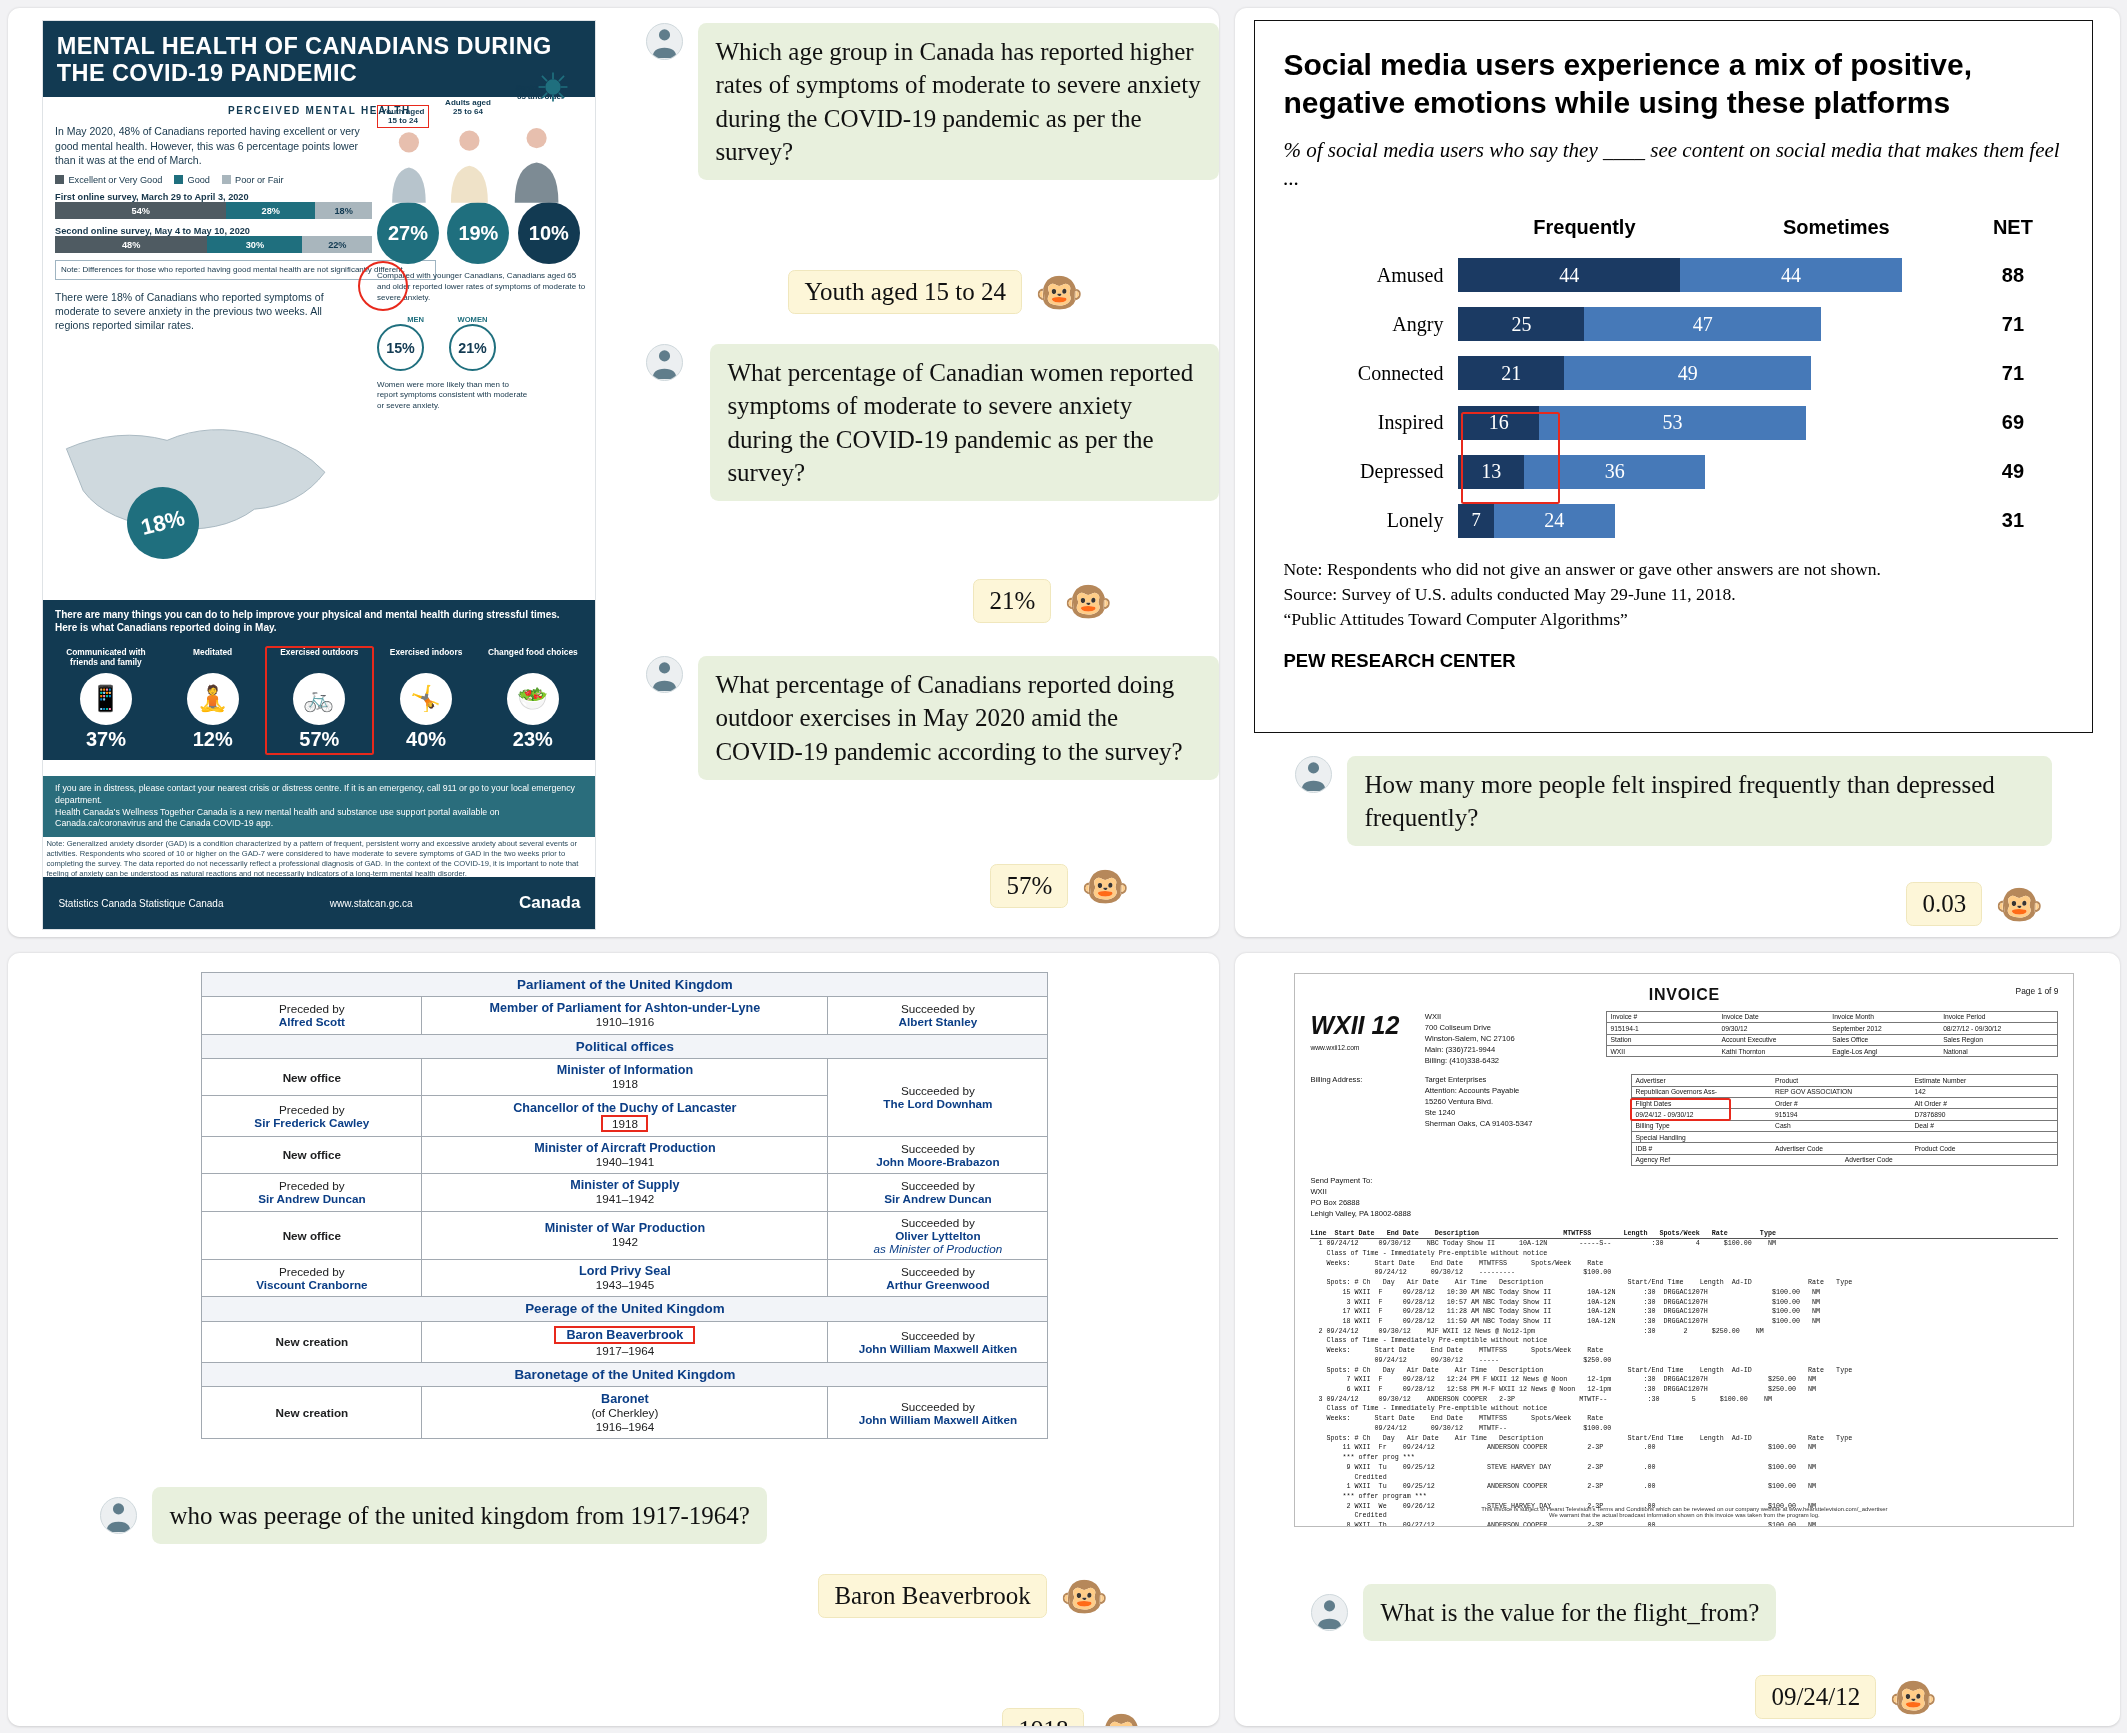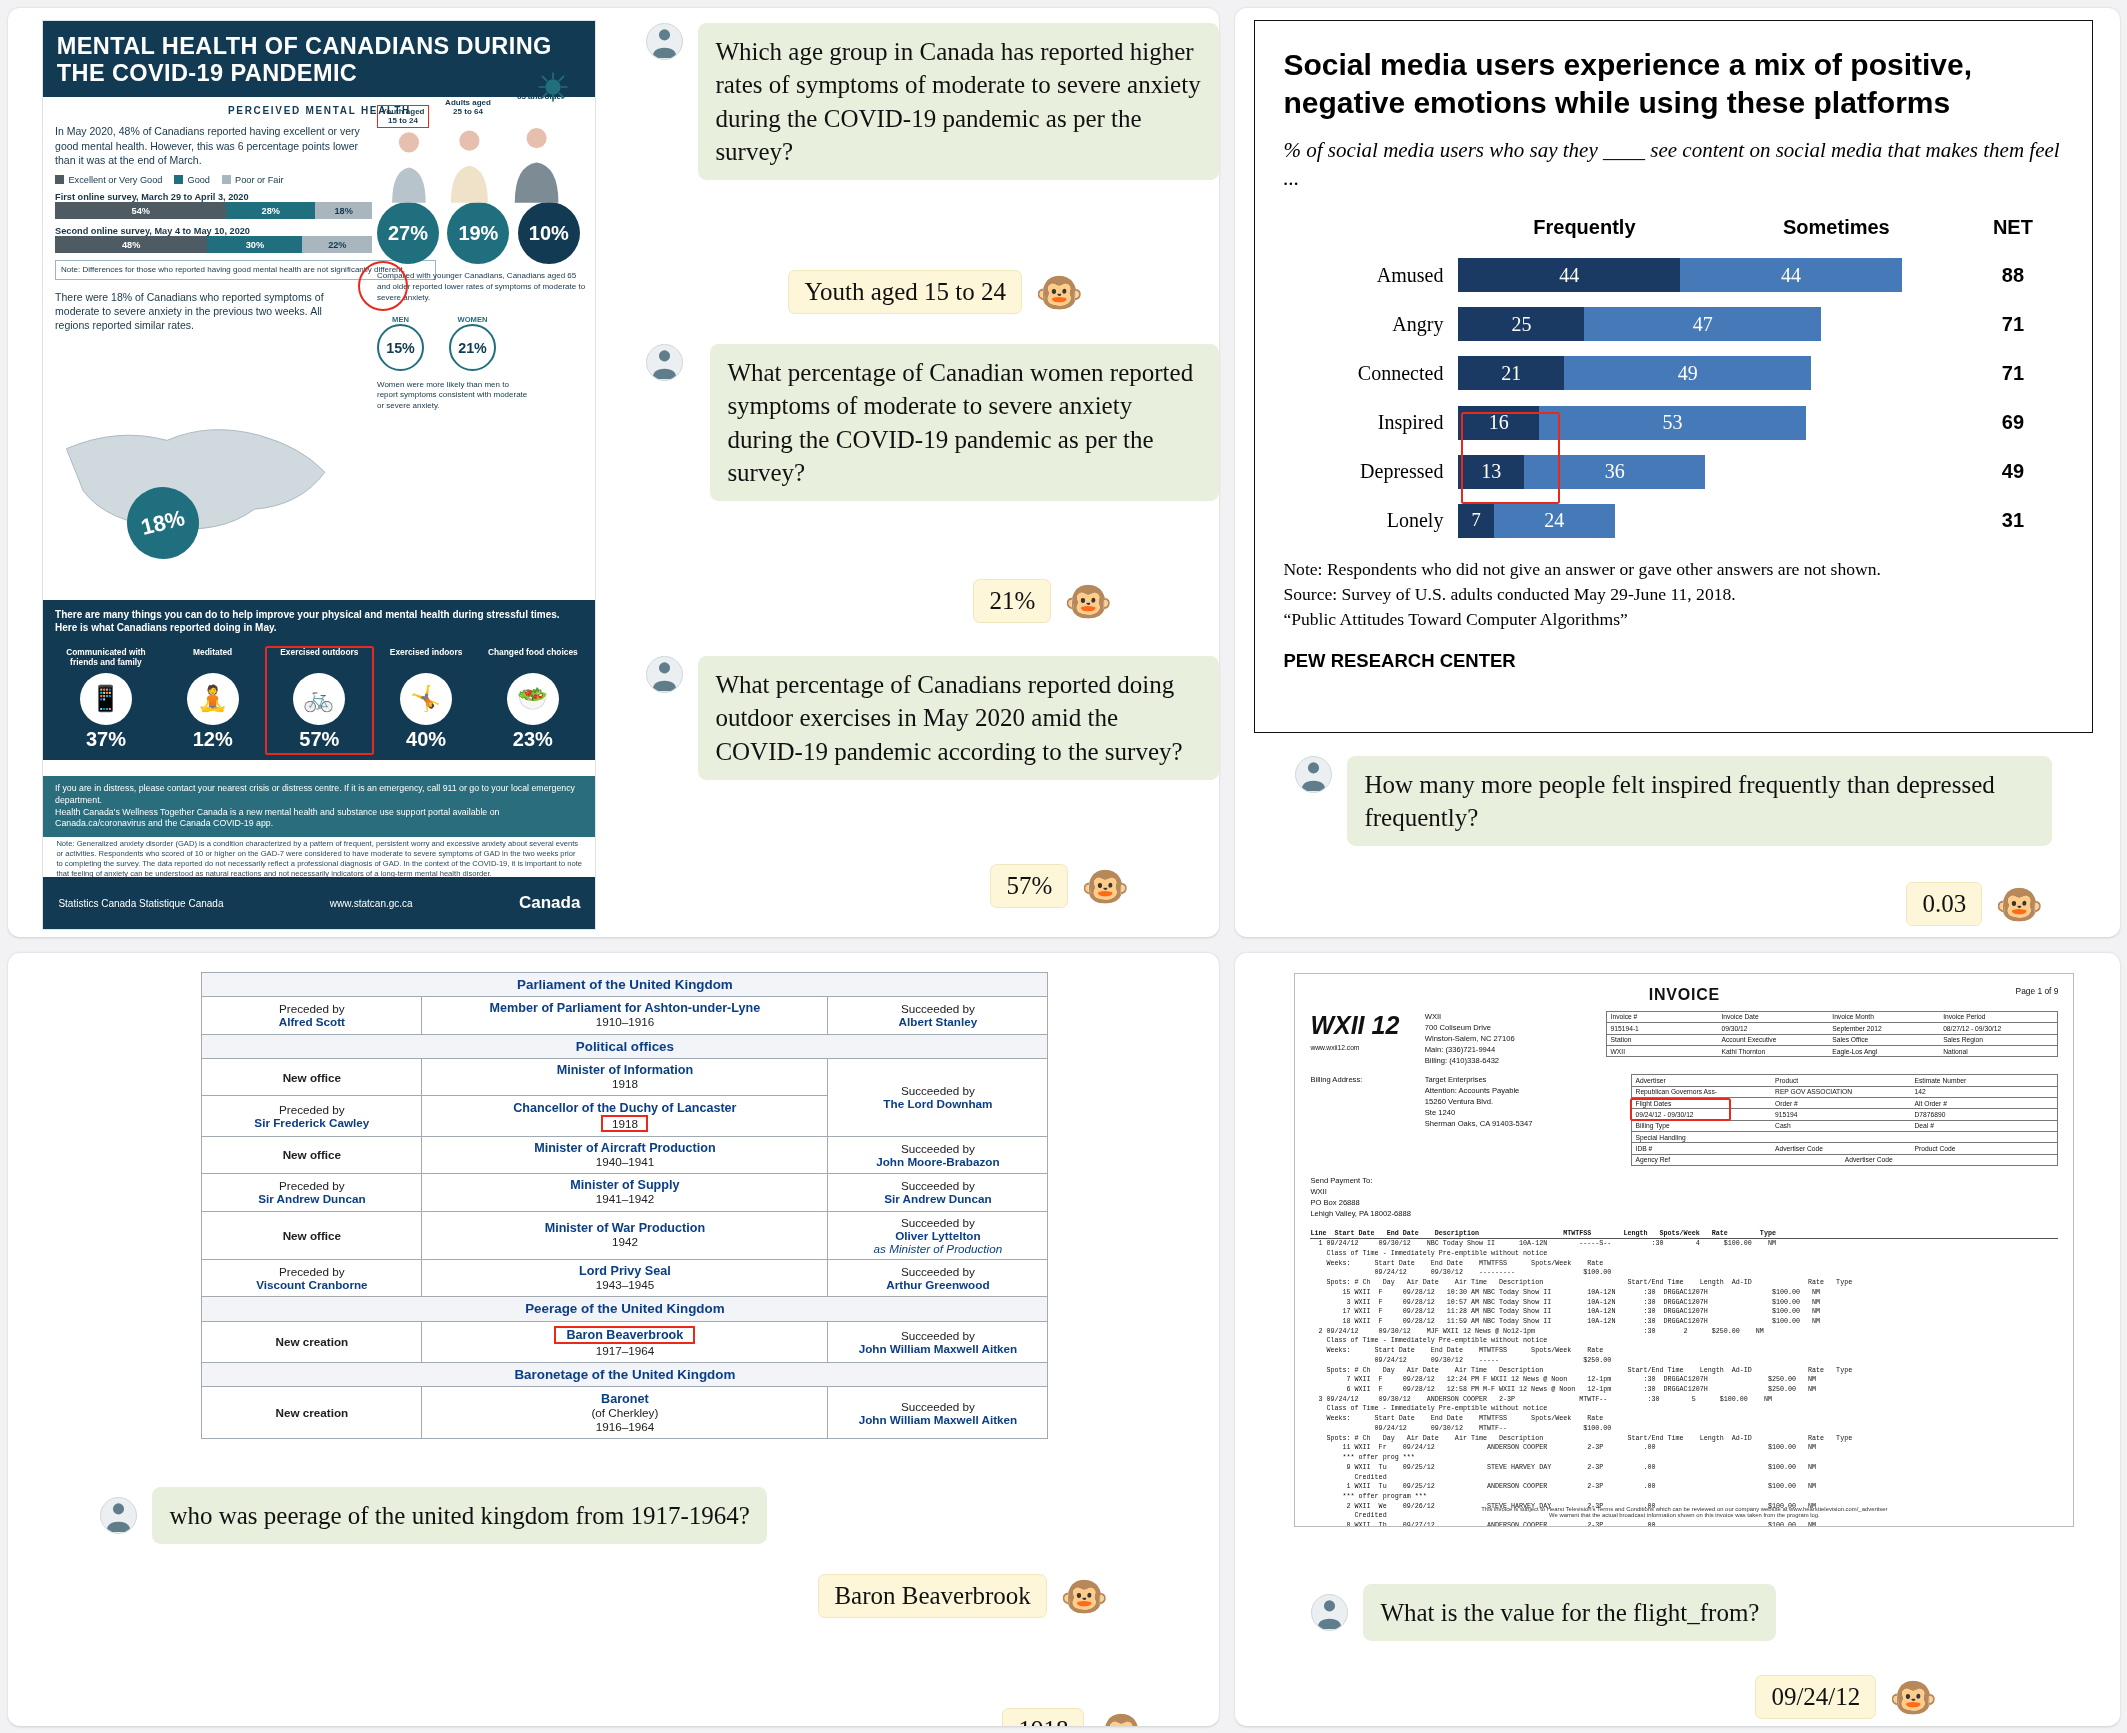--- a/index.html
+++ b/index.html
@@ -93,21 +93,21 @@
   .things h4 { margin:0 0 5px; font-size:10px; font-weight:bold; line-height:1.3;}
   .things-grid { display:grid; grid-template-columns: repeat(5,1fr); gap:5px; margin-top:13px;}
   .thing { text-align:center; font-size:9.2px; }
   .thing .cap { font-size:8.4px; font-weight:bold; min-height:22px; }
   .thing .circ {
     width:52px;height:52px;border-radius:50%;background:#fff;margin:3.4px auto;
     display:flex;align-items:center;justify-content:center;font-size:25px;
   }
   .thing .pc { font-size:20px; font-weight:bold; }
   .distress { position:absolute; left:0; right:0; top:755px; background:#2a6d7c; color:#fff; font-size:8.8px; padding:6.7px 11.7px; line-height:1.35;}
-  .footnote { position:absolute; left:13px; right:11.7px; top:818px; font-size:7.6px; color:#2b4a5c; line-height:1.3;}
+  .footnote { position:absolute; left:3px; right:11.7px; top:818px; font-size:7.6px; color:#2b4a5c; line-height:1.3;}
   .info-bottom { position:absolute; left:0; right:0; bottom:0; height:52px; background:#123a52; color:#fff;
     display:flex; align-items:center; justify-content:space-between; padding:0 15px; font-size:10px;}
   .redbox { position:absolute; border:2.5px solid #e8291c; border-radius:2.5px; }
 
   
   .pew {
     position: absolute; left: 18.5px; top: 11.7px; width: 839px; height: 713px;
     background:#fff; border:0.8px solid #111; padding: 25px 28.5px;
     font-family: "Liberation Serif", serif;
   }
@@ -234,21 +234,21 @@
           </svg>
         </div>
         <div style="display:flex;gap:8.4px;justify-content:flex-start;margin-top:3.4px">
           <div class="pct-circle">27%</div>
           <div class="pct-circle">19%</div>
           <div class="pct-circle" style="background:#123a52">10%</div>
         </div>
         <div style="font-size:8px;line-height:1.35;color:#16364a;margin-top:6.7px">Compared with younger Canadians, Canadians aged 65 and older reported lower rates of symptoms of moderate to severe anxiety.</div>
 
         <div style="display:flex;gap:25px;margin-top:11.7px;align-items:center">
-          <div style="text-align:center">
+          <div style="text-align:right">
             <div style="font-size:7.6px;font-weight:bold;color:#1f6f7e">MEN</div>
             <div class="sex-circle">15%</div>
           </div>
           <div style="text-align:center">
             <div style="font-size:7.6px;font-weight:bold;color:#1f6f7e">WOMEN</div>
             <div class="sex-circle">21%</div>
           </div>
         </div>
         <div style="font-size:8px;line-height:1.35;color:#16364a;margin-top:8.4px;width:151px">Women were more likely than men to report symptoms consistent with moderate or severe anxiety.</div>
       </div>

